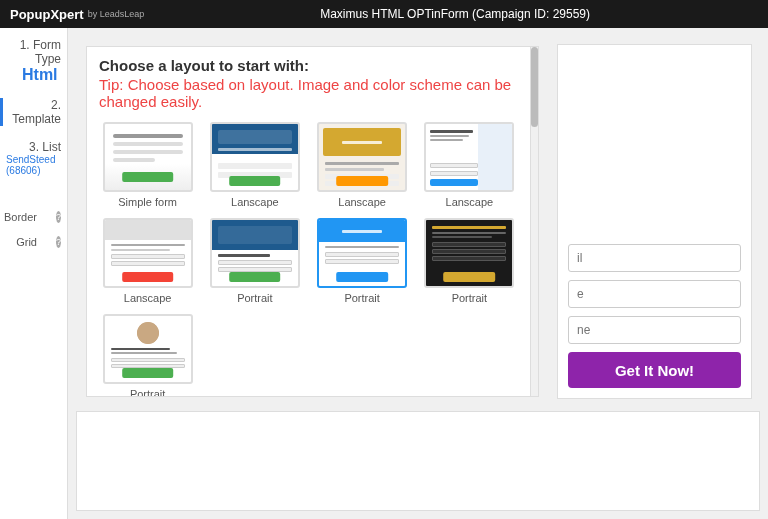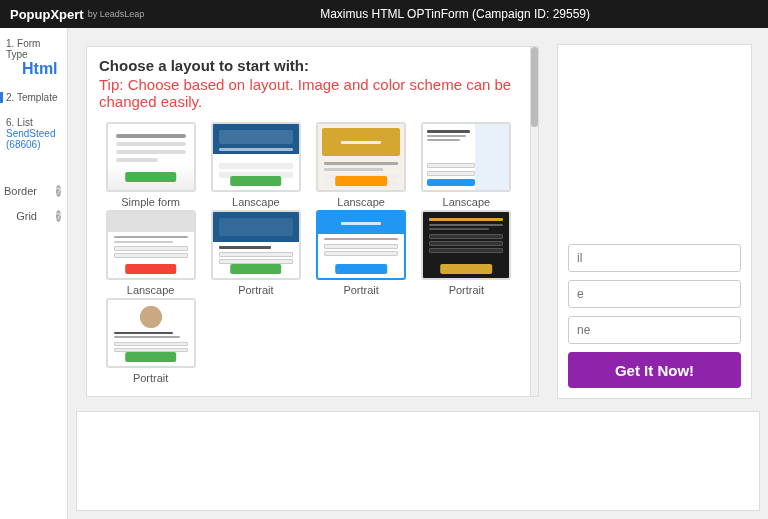--- a/index.html
+++ b/index.html
@@ -28,21 +28,21 @@
     #sidebar {
       width: 68px;
       background: #fff;
       border-right: 1px solid #ddd;
       padding: 10px 6px;
       display: flex;
       flex-direction: column;
       gap: 14px;
     }
     .sidebar-step { font-size: 11px; color: #555; }
-    .sidebar-step .step-num { color: #555; font-size: 10px; }
+    .sidebar-step .step-num { color: #555; font-size: 12px; text-align: right; }
     .sidebar-step .step-label { font-weight: bold; color: #2a7ae2; font-size: 16px; margin-left: 16px; }
     .sidebar-step .step-sub { color: #2a7ae2; font-size: 10px; }
 
     .sidebar-checkbox { display: flex; align-items: center; gap: 19px; font-size: 11px; color: #555; margin-top: 13px; justify-content: flex-end; }
     .sidebar-checkbox input { width: 12px; height: 12px; }
     .info-icon { display: inline-block; width: 12px; height: 12px; border-radius: 50%; background: #aaa; color: #fff; font-size: 9px; text-align: center; line-height: 12px; cursor: pointer; }
 
     
     .step-indicator {
       position: relative;
@@ -87,21 +87,21 @@
 
     
     #template-grid-wrapper {
       flex: 1;
       overflow-y: auto;
       padding: 6px 12px 12px 12px;
     }
     #template-grid {
       display: grid;
       grid-template-columns: repeat(4, 1fr);
-      gap: 2px;
+      gap: 10px;
     }
     .template-item {
       display: flex;
       flex-direction: column;
       align-items: center;
       cursor: pointer;
     }
     .template-thumb {
       width: 90px;
       height: 70px;
@@ -239,21 +239,21 @@
 
   <div id="sidebar">
     <div class="sidebar-step">
       <div class="step-num">1. Form Type</div>
       <div class="step-label">Html</div>
     </div>
     <div class="sidebar-step step-indicator">
       <div class="step-num">2. Template</div>
     </div>
     <div class="sidebar-step">
-      <div class="step-num">6. List</div>
+      <div class="step-num">3. List</div>
       <div class="step-sub" style="color:#2a7ae2;font-size:10px;">SendSteed<br>(68606)</div>
     </div>
     <div style="margin-top:8px;">
       <div class="sidebar-checkbox">
         <input type="checkbox" style="">
         <span>Border</span>
         <span class="info-icon">?</span>
       </div>
       <div class="sidebar-checkbox">
         <input type="checkbox" style="">

